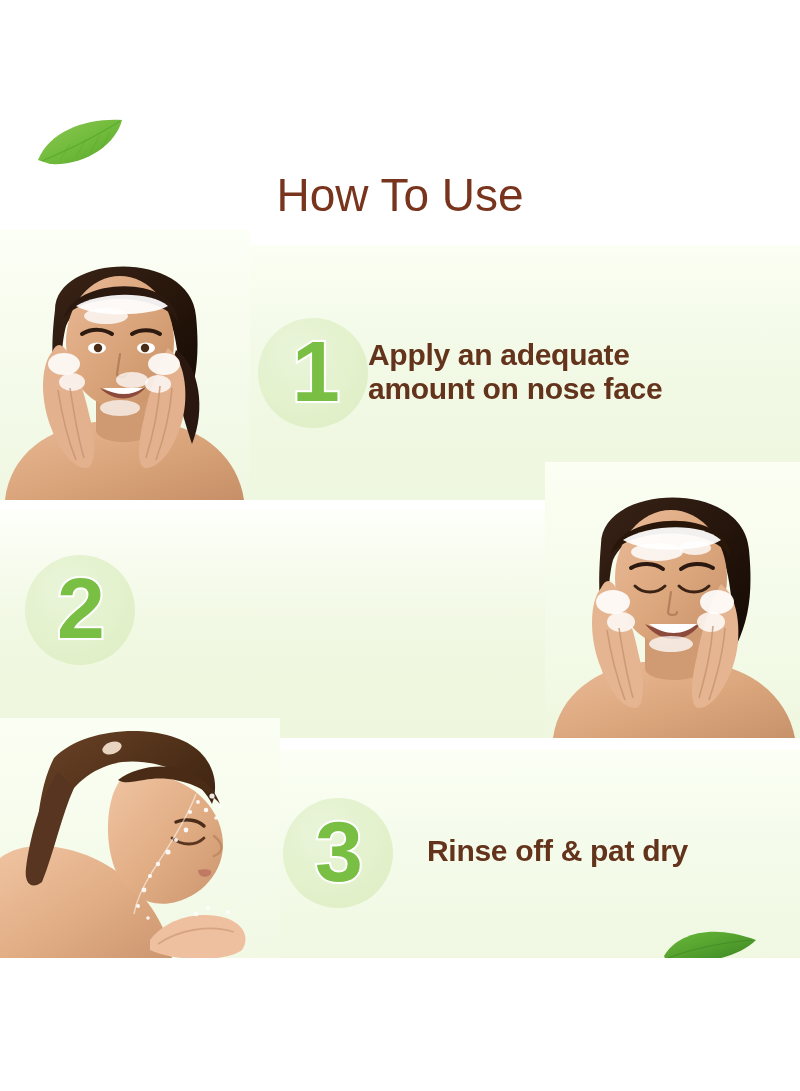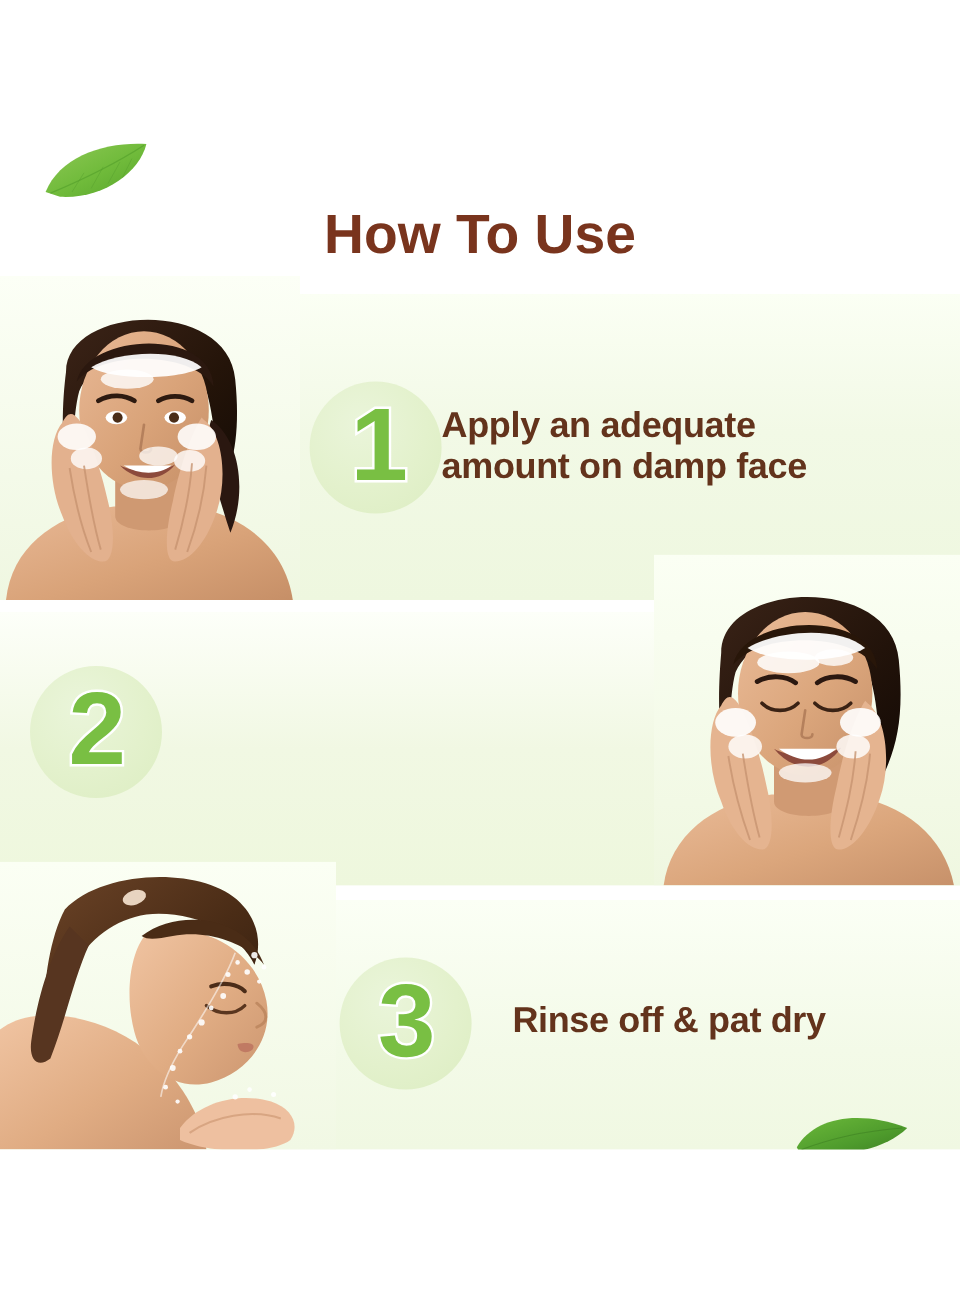--- a/index.html
+++ b/index.html
@@ -47,21 +47,21 @@
     letter-spacing:-0.3px;
     white-space:pre-line;
   }
 
   
   #title{
     position:absolute;
     left:0;top:168px;width:800px;
     text-align:center;
     font-family:"Liberation Sans", sans-serif;
-    font-weight:700;
+    font-weight:400;
     font-size:46px;
     letter-spacing:0px;
     color:#79341d;
   }
 
   
   .photo{position:absolute;overflow:hidden;}
   .photo svg{display:block;}
 
   
@@ -160,21 +160,21 @@
       <path d="M70 158 C74 184 78 208 84 228" stroke="#c79470" stroke-width="1.6" fill="none" opacity="0.8"></path>
       <path d="M172 158 C170 184 164 208 156 230" stroke="#c79470" stroke-width="1.6" fill="none" opacity="0.8"></path>
       <path d="M160 156 C158 184 152 208 146 228" stroke="#c79470" stroke-width="1.6" fill="none" opacity="0.8"></path>
     </svg>
   </div>
 
   <div class="badge" style="left:258px;top:318px;">
     <span class="badge-num n1">1</span>
   </div>
   <div class="step-text" style="left:368px;top:338px;width:400px;">Apply an adequate
-amount on damp face</div>
+amount on nose face</div>
 
   <div class="photo" style="left:545px;top:462px;width:255px;height:276px;">
     <svg width="255" height="276" viewBox="0 0 255 276" xmlns="http://www.w3.org/2000/svg">
       <defs>
         <linearGradient id="p2bg" x1="0" y1="0" x2="0" y2="1">
           <stop offset="0%" stop-color="#fbfff4"></stop>
           <stop offset="100%" stop-color="#eff7e0"></stop>
         </linearGradient>
         <linearGradient id="skin2" x1="0" y1="0" x2="1" y2="1">
           <stop offset="0%" stop-color="#eabb98"></stop>

